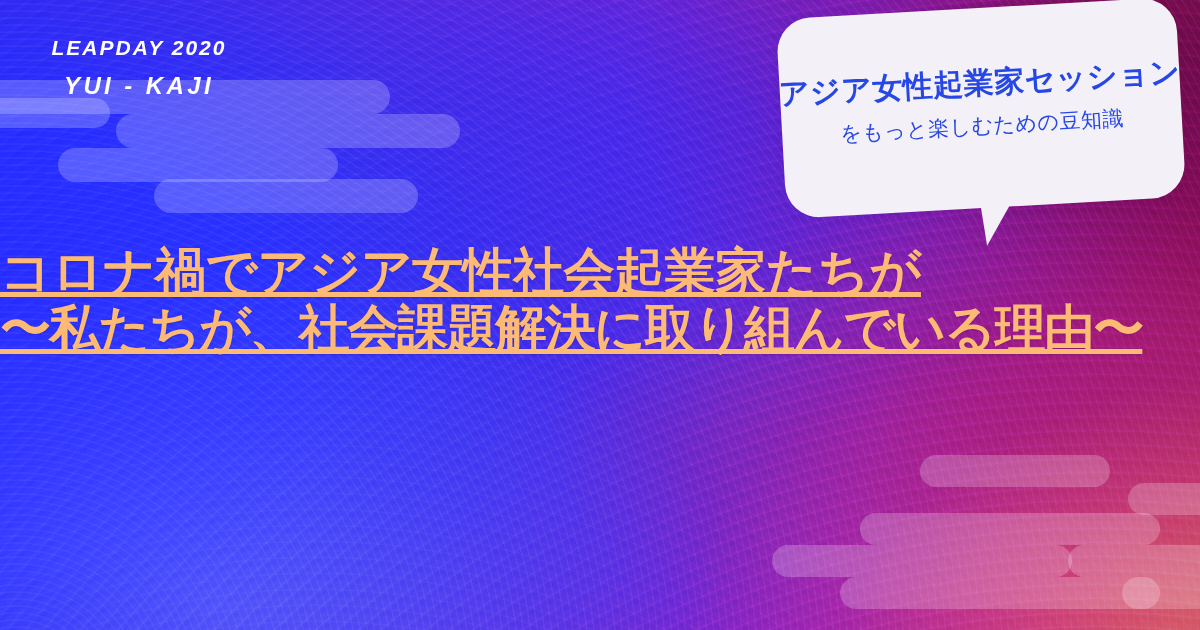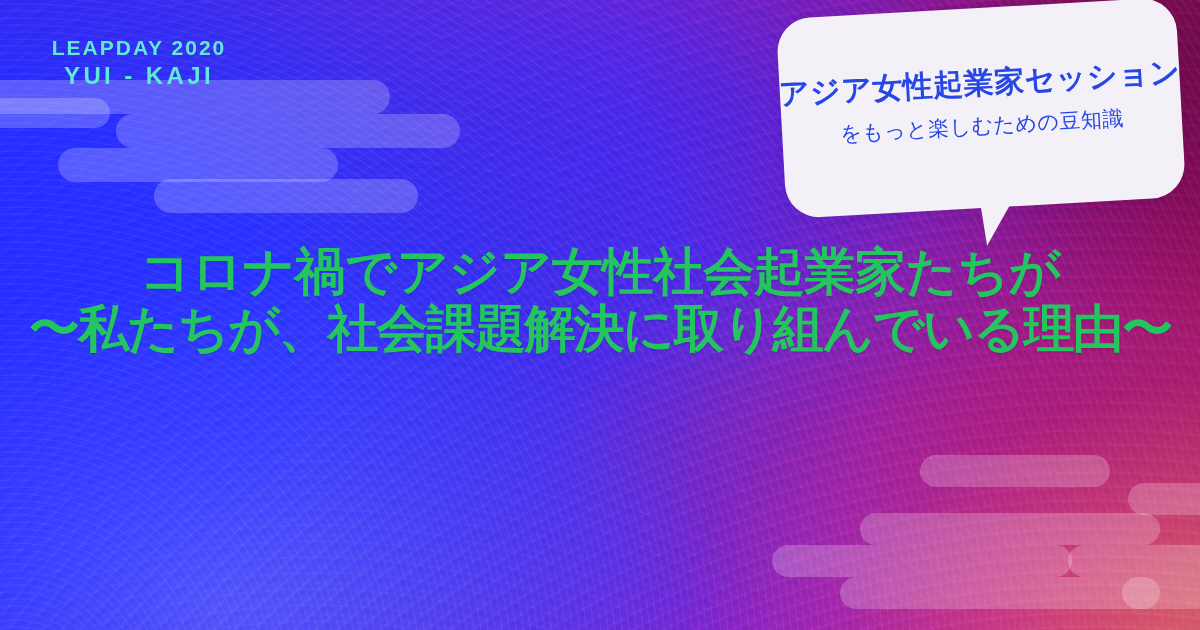--- a/index.html
+++ b/index.html
@@ -88,29 +88,29 @@
   
   .pill-group{position:absolute;}
   .pill{
     position:absolute;border-radius:999px;
     background:rgba(255,255,255,0.22);
   }
 
   
   #logo{
     position:absolute;left:34px;top:36px;z-index:40;
-    color:#5eead4;text-align:center;width:210px;
+    color:#ffffff;text-align:center;width:210px;font-style:italic;
   }
   #logo .l1{
     font-size:21px;font-weight:700;letter-spacing:2.0px;line-height:1.15;
     white-space:nowrap;
   }
   #logo .l2{
     font-size:24px;font-weight:700;letter-spacing:3.4px;line-height:1.2;
-    margin-top:2px;white-space:nowrap;
+    margin-top:12px;white-space:nowrap;
   }
 
   
   #bubble-wrap{
     position:absolute;left:781px;top:8px;width:400px;height:200px;
     transform:rotate(-3.2deg);transform-origin:50% 50%;z-index:45;
   }
   #bubble{
     position:absolute;inset:0;
     background:#f3f0f7;border-radius:34px;
@@ -133,22 +133,23 @@
     white-space:nowrap;
   }
   #bubble-text .bt2{
     font-size:21px;font-weight:400;letter-spacing:0.5px;line-height:1.35;
     margin-top:10px;white-space:nowrap;
   }
 
   
   #title{
     position:absolute;left:0;right:0;top:243px;z-index:50;
-    text-align:center;color:#22c55e;
+    color:#fdba74;
     font-weight:700;
+    text-decoration:underline;
   }
   #title .tline{
     display:block;line-height:1.12;white-space:nowrap;
     text-shadow:0 1px 2px rgba(30,0,60,0.18);
   }
   #title .t1{font-size:51px;letter-spacing:-0.5px;}
   #title .t2{font-size:51px;letter-spacing:-0.5px;}
   #title .t3{font-size:51px;letter-spacing:-1.8px;}
 </style>
 </head>

